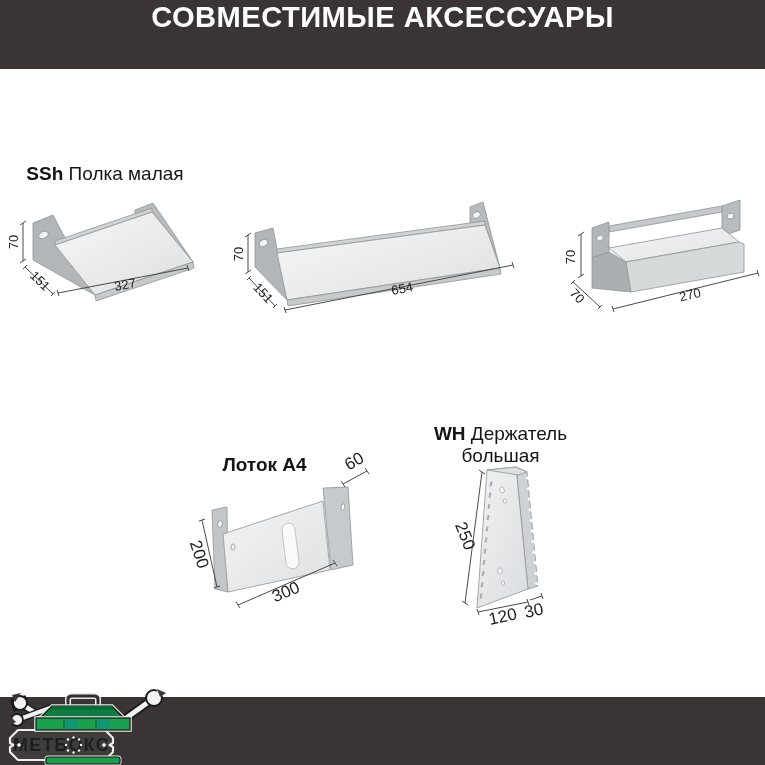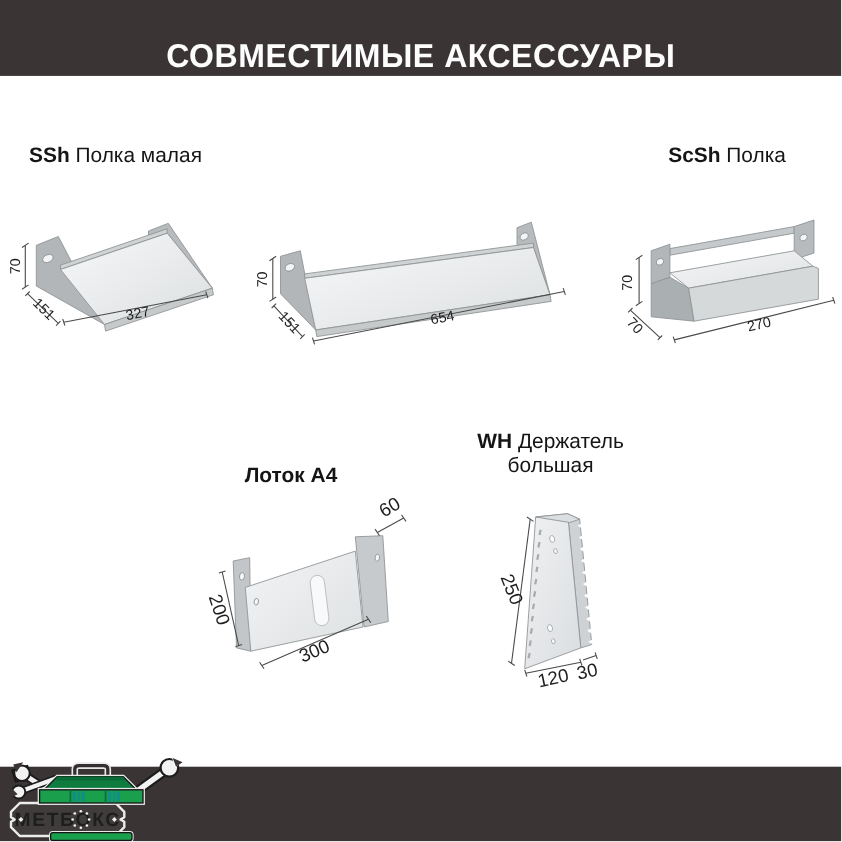--- a/index.html
+++ b/index.html
@@ -1,22 +1,22 @@
 <!DOCTYPE html>
 <html><head>
 <meta charset="utf-8">
 <style>
   html,body{margin:0;padding:0;background:#fff;}
   .page{position:relative;width:765px;height:765px;background:#ffffff;overflow:hidden;
         font-family:"Liberation Sans",sans-serif;}
   .topbar{position:absolute;left:0;top:0;width:765px;height:69px;background:#3a3435;
-          display:flex;align-items:flex-end;justify-content:center;}
+          display:flex;align-items:flex-start;justify-content:center;}
   .topbar h1{margin:0;color:#fdfdfd;font-size:30px;font-weight:bold;letter-spacing:.5px;
              transform:scaleX(.97);white-space:nowrap;}
-  .ptitle{position:absolute;font-size:19px;line-height:22px;color:#151515;text-align:center;}
+  .ptitle{position:absolute;font-size:19px;line-height:22px;color:#151515;text-align:center;margin-top:32px;}
   .ptitle b{font-weight:bold;}
   .drawing{position:absolute;}
   .footerbar{position:absolute;left:0;top:697px;width:765px;height:68px;background:#3a3435;}
   .logo{position:absolute;left:6px;top:686px;}
   svg text{font-family:"Liberation Sans",sans-serif;fill:#1e1e1e;}
   .dim{stroke:#4a4a4a;stroke-width:1;fill:none;}
   .edge{stroke:#8f9496;stroke-width:.8;}
 </style>
 </head>
 <body>
@@ -25,24 +25,20 @@
 
   <div class="topbar">
     <h1>СОВМЕСТИМЫЕ АКСЕССУАРЫ</h1>
   </div>
 
   <div class="ptitle" style="left:10px;top:131px;width:190px;">
     <b>SSh</b>
     <span>Полка малая</span>
   </div>
   <div class="ptitle" style="left:572px;top:131px;width:178px;">
-    <div>
-      <b>ScSh</b>
-      <span>Полка</span>
-    </div>
   </div>
   <div class="ptitle" style="left:182px;top:422px;width:165px;">
     <b>Лоток А4</b>
   </div>
   <div class="ptitle" style="left:408px;top:391px;width:185px;">
     <div>
       <b>WH</b>
       <span>Держатель</span>
     </div>
     <div>большая</div>

